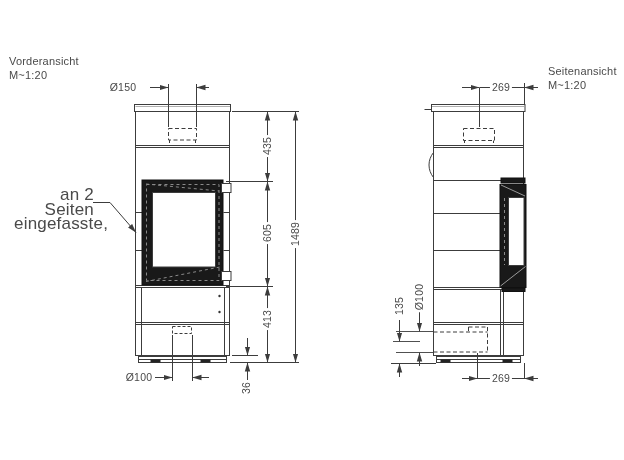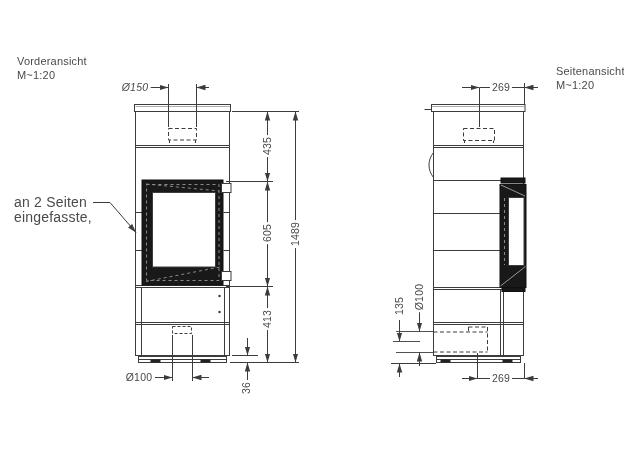--- a/index.html
+++ b/index.html
@@ -2,23 +2,23 @@
 <html><head>
 <meta charset="utf-8">
 <style>
   html,body{margin:0;padding:0;background:#fff;}
   .stage{
     position:relative;width:624px;height:460px;background:#fff;overflow:hidden;
     font-family:"Liberation Sans","DejaVu Sans",sans-serif;color:#4a4a4a;
   }
   .stage svg{position:absolute;left:0;top:0;}
   .title-block{position:absolute;font-size:11px;line-height:14px;letter-spacing:.2px;white-space:nowrap;}
-  .title-line{display:block;margin-left:8px;}
-  .ann{position:absolute;left:14px;top:195px;width:80px;
-       font-size:14px;line-height:14.6px;letter-spacing:.2px;}
+  .title-line{display:block;}
+  .ann{position:absolute;left:14px;top:188px;width:80px;text-align:right;
+       font-size:17px;line-height:14.6px;letter-spacing:.2px;}
   .ann span{display:block;}
   .lbl{position:absolute;font-size:10.5px;line-height:11px;letter-spacing:.2px;white-space:nowrap;background:#fff;padding:0 2px;}
   .hlbl{transform:translate(-50%,-50%);}
   .vlbl{transform:translate(-50%,-50%) rotate(-90deg);}
 </style>
 </head>
 <body>
 
 <div class="stage">
 
@@ -208,21 +208,21 @@
   <div class="title-block" style="left:548px;top:64px;">
     <span class="title-line">Seitenansicht</span>
     <span class="title-line">M~1:20</span>
   </div>
 
   <div class="ann">
     <span>an 2 Seiten</span>
     <span>eingefasste,</span>
   </div>
 
-  <span class="lbl hlbl" style="left:135px;top:87px;font-style:italic;">Ø150</span>
+  <span class="lbl hlbl" style="left:123px;top:87px;">Ø150</span>
   <span class="lbl vlbl" style="left:267px;top:146px;">435</span>
   <span class="lbl vlbl" style="left:267px;top:233px;">605</span>
   <span class="lbl vlbl" style="left:267px;top:319px;">413</span>
   <span class="lbl vlbl" style="left:295px;top:234px;">1489</span>
   <span class="lbl vlbl" style="left:246px;top:388px;">36</span>
   <span class="lbl hlbl" style="left:139px;top:377px;">Ø100</span>
 
   <span class="lbl hlbl" style="left:501px;top:87px;">269</span>
   <span class="lbl hlbl" style="left:501px;top:378px;">269</span>
   <span class="lbl vlbl" style="left:419px;top:297px;">Ø100</span>

